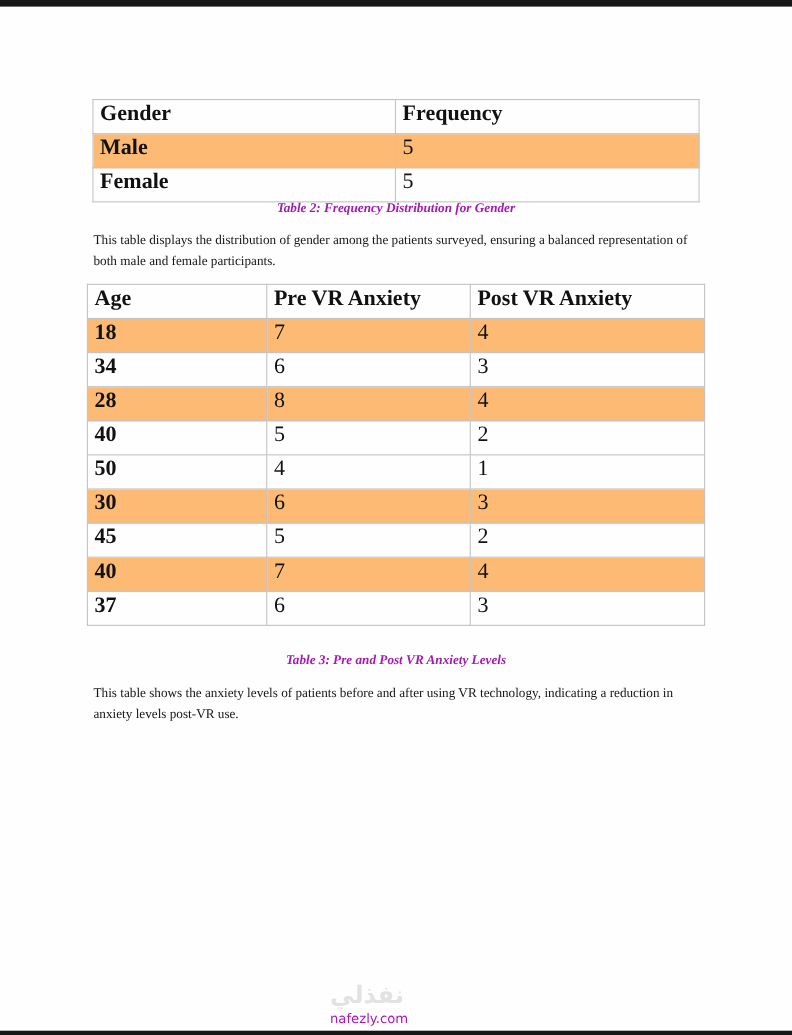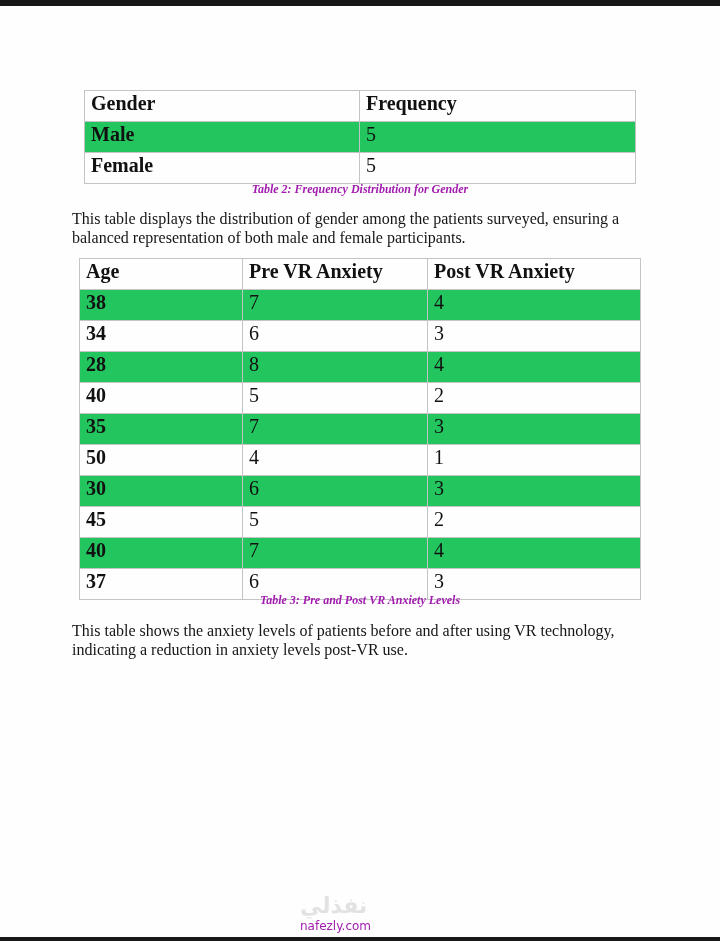--- a/index.html
+++ b/index.html
@@ -32,21 +32,21 @@
       border-collapse: collapse;
       font-size: 20px;
     }
     td {
       border: 1px solid #c4c4c4;
       vertical-align: top;
       padding: 2px 6px 0 6px;
       line-height: 20px;
     }
     td.b { font-weight: bold; }
-    tr.alt td { background: #22c55e; }
+    tr.alt td { background: #fdba74; }
 
     #table-gender { left: 84px; top: 90px; width: 552px; }
     #table-gender td { height: 28px; }
     #table-gender td:first-child { width: 262px; }
 
     #table-anxiety { left: 79px; top: 258px; width: 562px; }
     #table-anxiety td { height: 28px; margin-top: 24px; }
     #table-anxiety td:nth-child(1) { width: 150px; }
     #table-anxiety td:nth-child(2) { width: 172px; }
 
@@ -57,23 +57,23 @@
       font-size: 12px;
       color: #a21caf;
       text-align: center;
       white-space: nowrap;
     }
     #caption-1 { left: 84px; width: 552px; top: 182px; }
     #caption-2 { left: 79px; width: 562px; top: 593px; }
 
     .para {
       position: absolute;
-      left: 72px;
+      left: 85px;
       width: 560px;
-      font-size: 16px;
+      font-size: 12px;
       line-height: 19px;
       color: #151515;
       font-family: Liberation Serif, serif;
     }
     #para-1 { top: 209px; }
     #para-2 { top: 621px; }
 
     .watermark {
       position: absolute;
       left: 300px;
@@ -122,43 +122,38 @@
 <div class="para" id="para-1">This table displays the distribution of gender among the patients surveyed, ensuring a balanced representation of both male and female participants.</div>
 
 <table id="table-anxiety">
   <tbody>
       <tr>
     <td class="b">Age</td>
     <td class="b">Pre VR Anxiety</td>
     <td class="b">Post VR Anxiety</td>
   </tr>
   <tr class="alt">
-    <td class="b">38</td>
+    <td class="b">18</td>
     <td>7</td>
     <td>4</td>
   </tr>
   <tr>
     <td class="b">34</td>
     <td>6</td>
     <td>3</td>
   </tr>
   <tr class="alt">
     <td class="b">28</td>
     <td>8</td>
     <td>4</td>
   </tr>
   <tr>
     <td class="b">40</td>
     <td>5</td>
     <td>2</td>
-  </tr>
-  <tr class="alt">
-    <td class="b">35</td>
-    <td>7</td>
-    <td>3</td>
   </tr>
   <tr>
     <td class="b">50</td>
     <td>4</td>
     <td>1</td>
   </tr>
   <tr class="alt">
     <td class="b">30</td>
     <td>6</td>
     <td>3</td>

